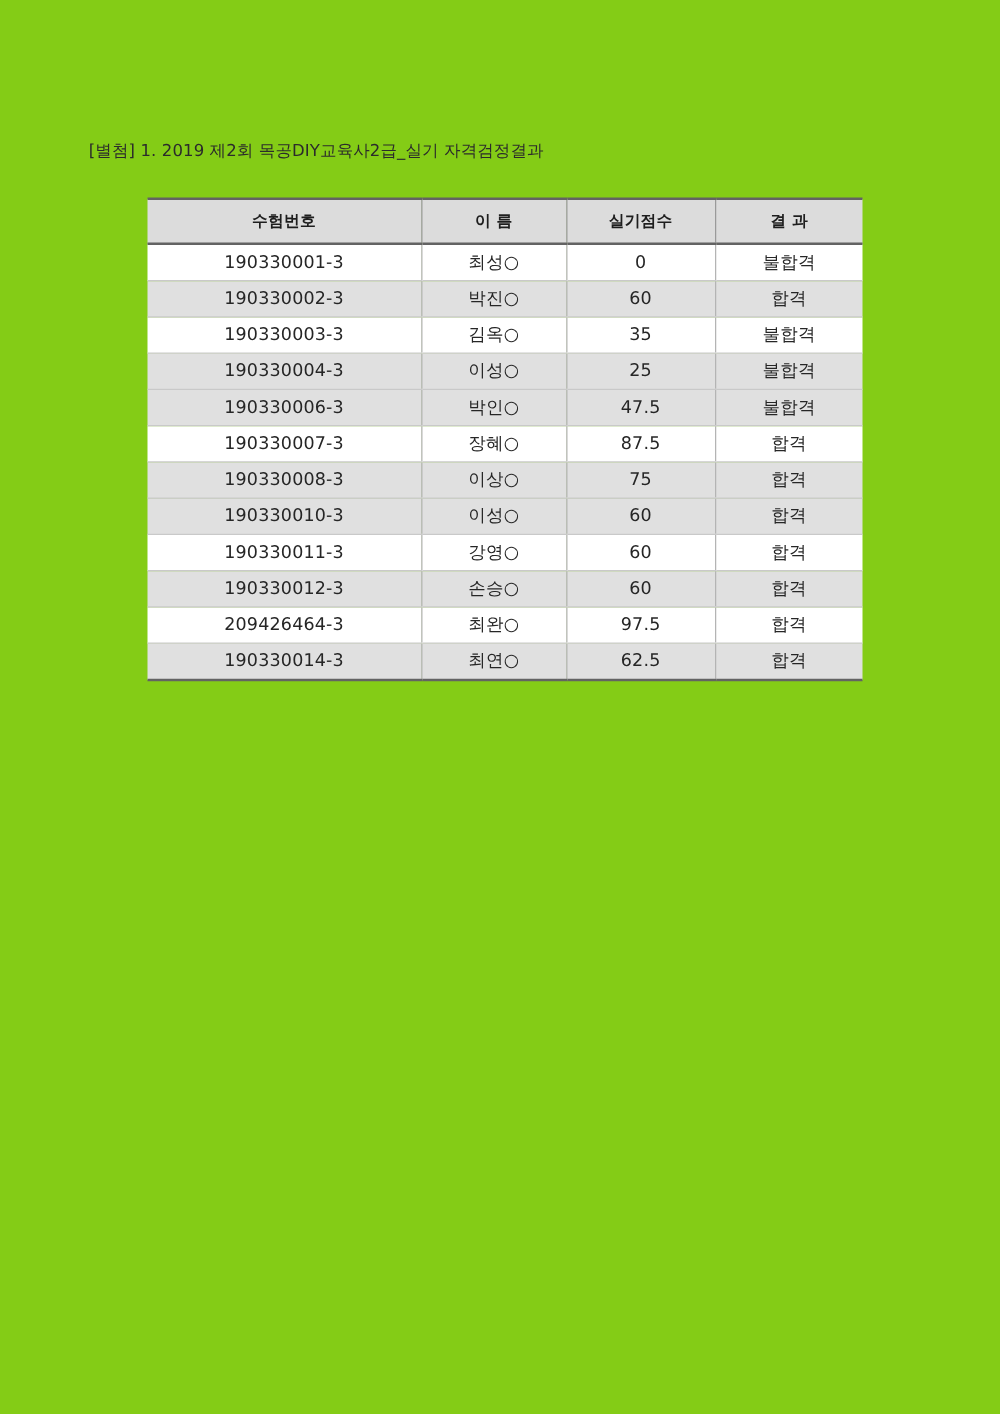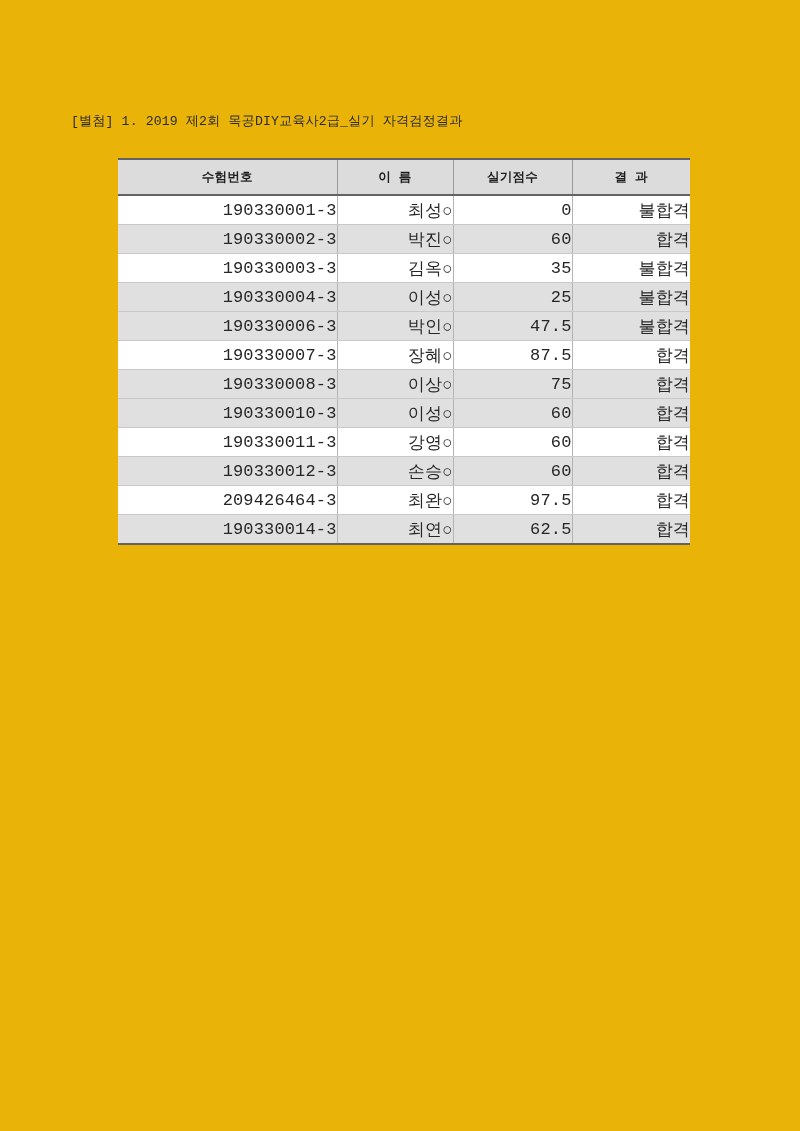--- a/index.html
+++ b/index.html
@@ -17,22 +17,21 @@
     overflow: hidden;
     -webkit-font-smoothing: antialiased;
   }
 
   .page {
     position: absolute;
     left: 0;
     top: 0;
     width: 800px;
     height: 1131px;
-    background: #eab308;
-    font-family: Liberation Mono, monospace;
+    background: #84cc16;
   }
 
   
   .doc-title {
     position: absolute;
     left: 71px;
     top: 113px;
     font-size: 13.2px;
     line-height: 18px;
     letter-spacing: 0.1px;
@@ -73,27 +72,27 @@
     border-left: 1px solid #9a9a9a;
     padding: 0;
     letter-spacing: 0.2px;
   }
   table.result-table thead th:first-child {
     border-left: none;
   }
 
   table.result-table tbody td {
     height: 28px;
-    text-align: right;
+    text-align: center;
     vertical-align: middle;
     border-left: 1px solid #b4b4b4;
     border-bottom: 1px solid #c9c9c9;
     padding: 0;
     color: #262626;
-    font-size: 17px;
+    font-size: 14px;
     letter-spacing: 0.15px;
   }
   table.result-table tbody td:first-child {
     border-left: none;
   }
 
   table.result-table tbody tr.shade td {
     background: #e0e0e0;
   }
   table.result-table tbody tr.plain td {

